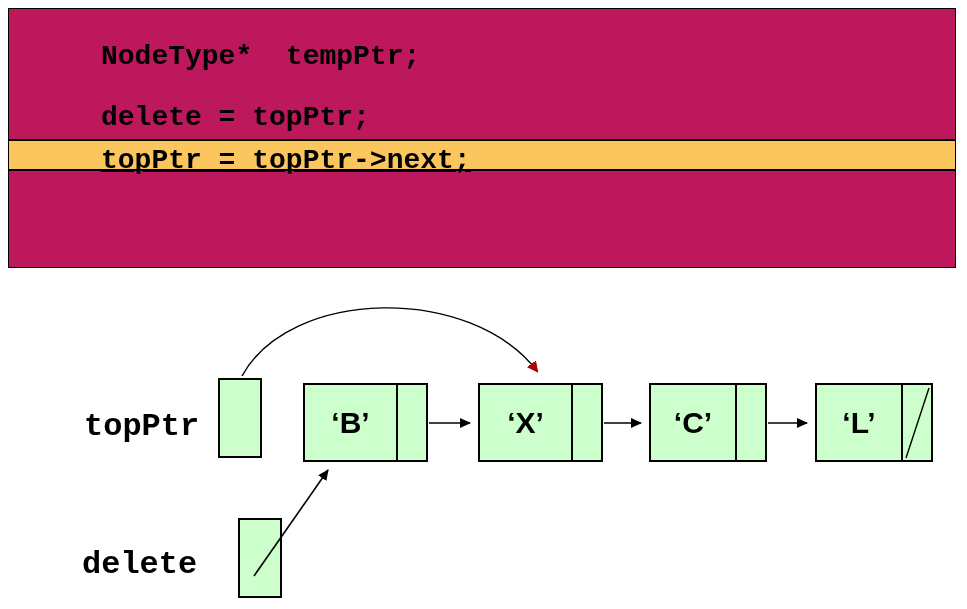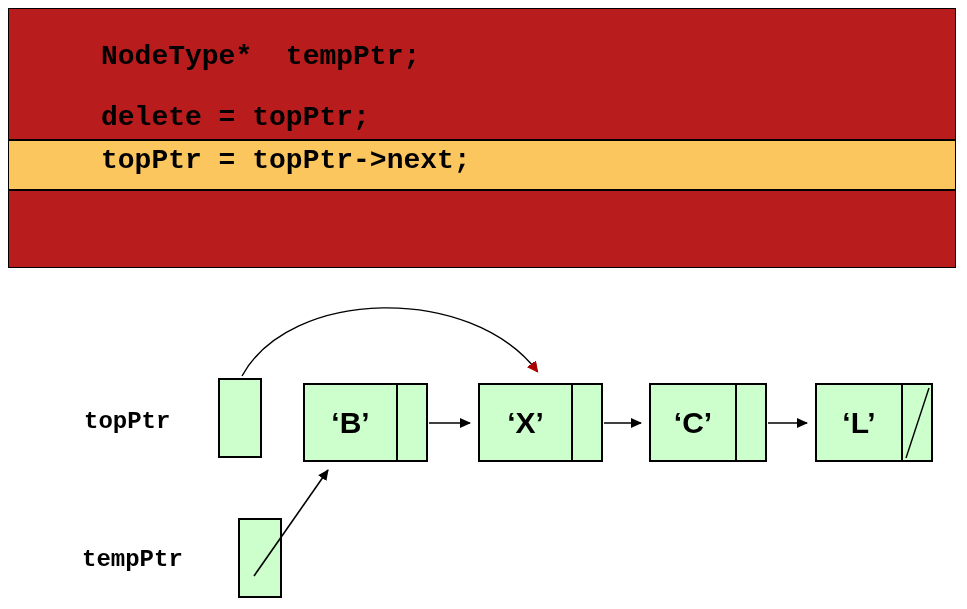--- a/index.html
+++ b/index.html
@@ -17,51 +17,52 @@
     overflow: hidden;
   }
 
   
   .code-box {
     position: absolute;
     left: 8px;
     top: 8px;
     width: 948px;
     height: 260px;
-    background: #b91c1c;
+    background: #be185d;
     border: 1px solid #000;
     box-sizing: border-box;
     padding-top: 27px;
   }
   .code-line {
     height: 42px;
     line-height: 42px;
     padding-left: 92px;
     font-family: "Liberation Mono", "DejaVu Sans Mono", monospace;
     font-weight: bold;
     font-size: 28px;
     color: #000;
     white-space: pre;
     box-sizing: border-box;
   }
   .code-gap { height: 19px; }
   .code-line.highlight {
     background: #FCC65F;
     border-top: 2px solid #000;
     border-bottom: 2px solid #000;
-    height: 52px;
+    height: 32px;
     line-height: 40px;
+    text-decoration: underline;
   }
 
   
   .ptr-label {
     position: absolute;
     font-family: "Liberation Mono", "DejaVu Sans Mono", monospace;
     font-weight: bold;
-    font-size: 24px;
+    font-size: 32px;
     color: #000;
     white-space: pre;
   }
   #topptr-label  { left: 84px;  top: 408px; }
   #tempptr-label { left: 82px;  top: 546px; }
 
   .ptr-box {
     position: absolute;
     width: 44px;
     height: 80px;
@@ -115,21 +116,21 @@
 <div class="slide">
 
   <div class="code-box">
     <div class="code-line">NodeType*  tempPtr;</div>
     <div class="code-gap"></div>
     <div class="code-line">delete = topPtr;</div>
     <div class="code-line highlight">topPtr = topPtr-&gt;next;</div>
   </div>
 
   <div class="ptr-label" id="topptr-label">topPtr</div>
-  <div class="ptr-label" id="tempptr-label">tempPtr</div>
+  <div class="ptr-label" id="tempptr-label">delete</div>
 
   <div class="ptr-box" id="topptr-box"></div>
   <div class="ptr-box" id="tempptr-box"></div>
 
   <div class="node" id="node-b">
     <div class="node-data">‘B’</div>
     <div class="node-ptr"></div>
   </div>
   <div class="node" id="node-x">
     <div class="node-data">‘X’</div>

